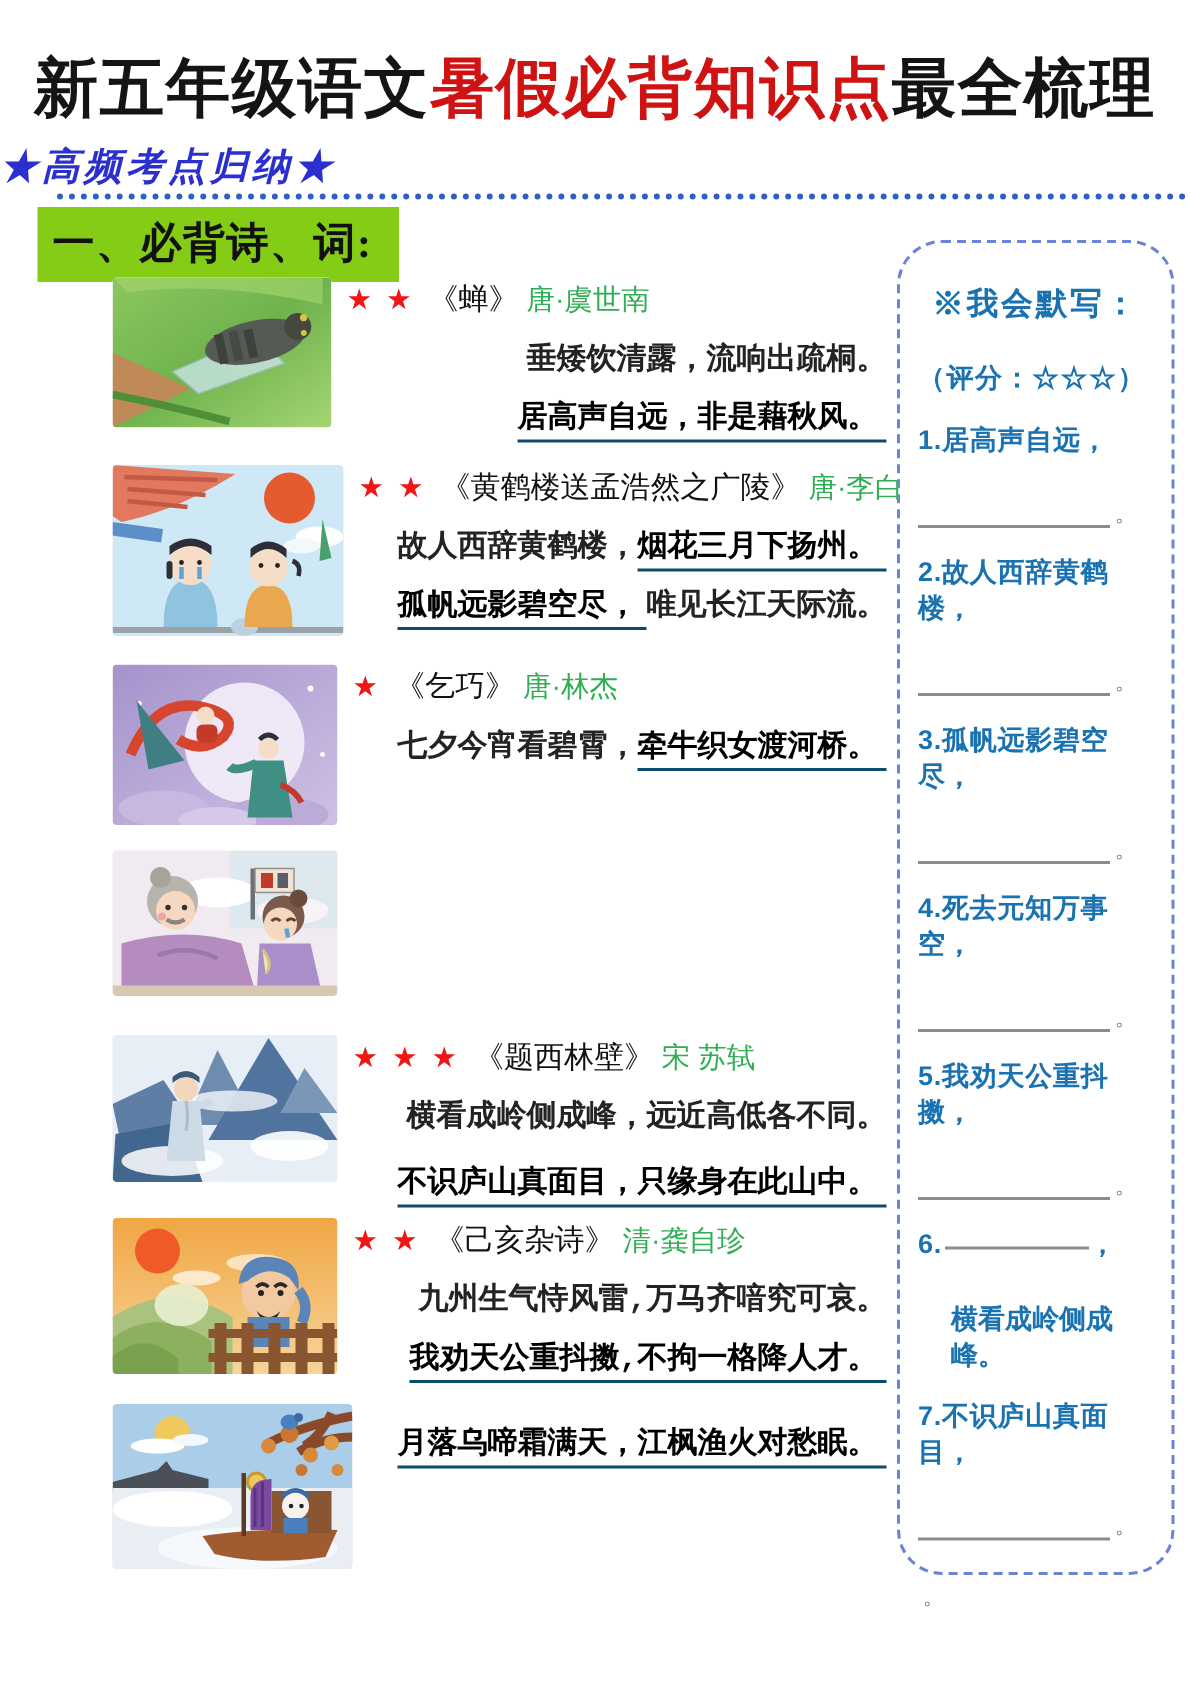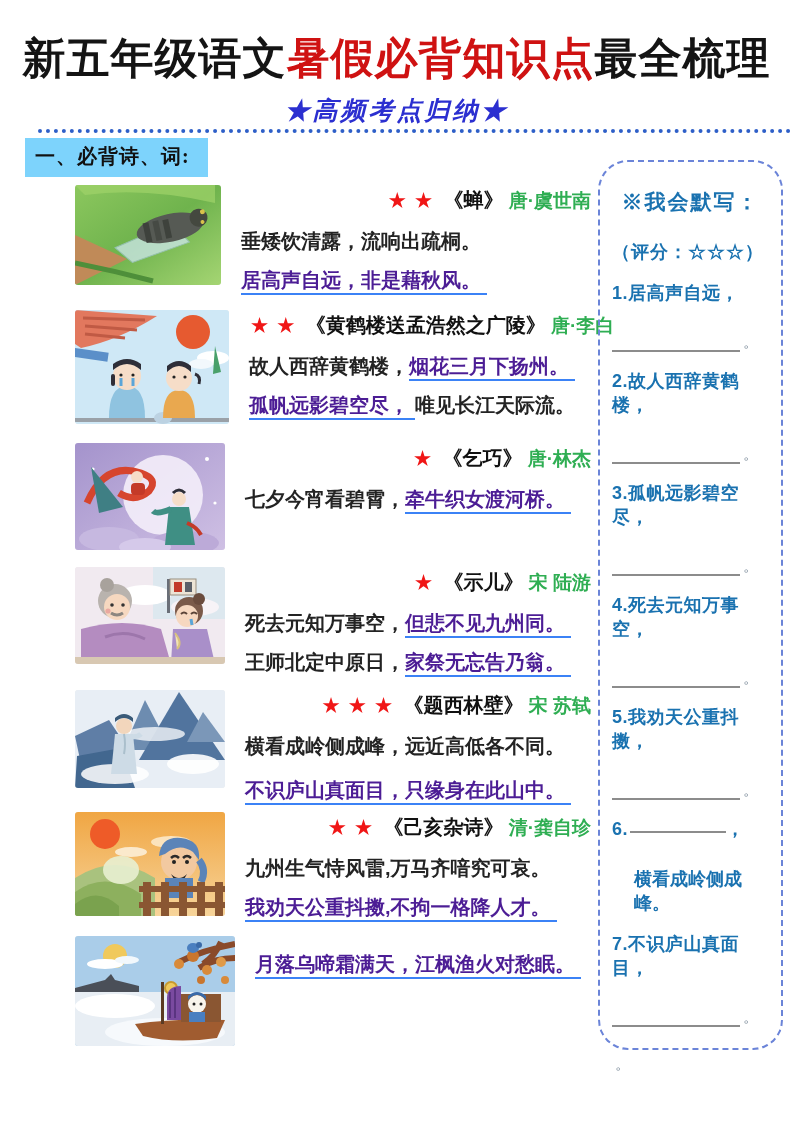--- a/index.html
+++ b/index.html
@@ -12,58 +12,58 @@
   
   .main-title {
     position:absolute; top:30px; left:0; width:100%;
     text-align:center; font-family:"Liberation Serif", serif;
     font-weight:bold; font-size:43px; color:#141414; letter-spacing:1px;
     white-space:nowrap;
   }
   .main-title .red-part { color:#cf1212; }
   .subtitle {
     position:absolute; top:94px; left:0; width:100%;
-    text-align:center; color:#2b2fd0; font-size:25px; font-weight:bold;
+    color:#2b2fd0; font-size:25px; font-weight:bold;
     font-style:italic; letter-spacing:3px;
   }
   .dotted-divider {
     position:absolute; top:129px; left:38px; right:2px; height:0;
     border-top:4px dotted #2e5fc8;
   }
   .section-label {
     position:absolute; top:138px; left:25px;
-    background:#7dd3fc; color:#111;
+    background:#84cc16; color:#111;
     font-family:"Liberation Serif", serif; font-weight:bold;
-    font-size:20px; padding:5px 18px 7px 10px; letter-spacing:1px;
+    font-size:28px; padding:5px 18px 7px 10px; letter-spacing:1px;
   }
   
   .poem-row {
     position:absolute; left:75px; width:516px;
     display:flex; gap:10px; align-items:flex-start;
   }
   .thumb { flex:0 0 auto; border-radius:3px; overflow:hidden; background:#eee; }
   .thumb svg { display:block; width:100%; height:100%; }
   .poem-text { flex:1 1 auto; min-width:0; }
   .poem-title {
-    text-align:right; font-size:19px; font-weight:bold;
-    white-space:nowrap; line-height:30px;margin-left:12px;
+    text-align:left; font-size:19px; font-weight:normal;
+    white-space:nowrap; line-height:30px;
   }
   .poem-title .stars { color:#f01616; letter-spacing:2px; margin-right:4px; }
   .poem-title .pname { color:#111; font-family:"Liberation Serif", serif; font-size:20px; }
   .poem-title .pauthor { color:#2fae53; }
   .poem-line {
     margin-top:11px; padding-left:10px;
     font-size:20px; font-weight:bold; color:#232323;
-    font-family:Liberation Sans, sans-serif;
-    white-space:nowrap; line-height:28px;
+    font-family:Liberation Mono, monospace;
+    white-space:nowrap; line-height:28px;text-align:right;
   }
   .seg-black { color:#232323; }
   .seg-red {
-    color:#4c1d95;
-    border-bottom:2px solid #3b82f6; padding-bottom:2px; padding-right:6px;
+    color:#000000;
+    border-bottom:2px solid #0c4a6e; padding-bottom:2px; padding-right:6px;
   }
   
   .dictation-box {
     position:absolute; left:598px; top:160px; width:185px; height:890px;
     border:2px dashed #6b84d8; border-radius:30px;
     padding:20px 12px 10px 12px;
     color:#1a72b0; font-weight:bold;
   }
   .dict-header { text-align:center; font-size:21px; letter-spacing:2px; margin-top:6px; }
   .dict-score { font-size:18px; margin-top:24px; letter-spacing:1px; }
@@ -246,33 +246,20 @@
           <circle cx="124" cy="32" r="6" fill="#6a4c3e"></circle>
           <circle cx="112" cy="49" r="11" fill="#f6d8c0"></circle>
           <path d="M106,47 q3,-3 6,0 M116,47 q3,-3 6,0" stroke="#5a4438" stroke-width="2" fill="none"></path>
           <path d="M116,52 l1,6" stroke="#5aa5d8" stroke-width="3"></path>
           <path d="M98,62 L132,62 L140,97 L96,97 Z" fill="#a98fc9"></path>
           <path d="M100,66 q8,10 2,16" fill="#f2e3b2" stroke="#d8c27e" stroke-width="2"></path>
         </g>
         <rect x="0" y="90" width="150" height="7" fill="#d8c8b2"></rect>
       </svg>
     </div>
-    <div class="poem-text">
-      <div class="poem-title">
-        <span class="stars">★</span>
-        <span class="pname">《示儿》</span>
-        <span class="pauthor">宋 陆游</span>
-      </div>
-      <div class="poem-line">
-        <span class="seg-black">死去元知万事空，</span><span class="seg-red">但悲不见九州同。</span>
-      </div>
-      <div class="poem-line">
-        <span class="seg-black">王师北定中原日，</span><span class="seg-red">家祭无忘告乃翁。</span>
-      </div>
-    </div>
   </div>
 
   <div class="poem-row" style="top:690px">
     <div class="thumb" style="width:150px;height:98px">
       <svg viewBox="0 0 150 98">
         <rect width="150" height="98" fill="#e8eef5"></rect>
         <polygon points="70,10 96,60 48,60" fill="#6d8cb0"></polygon>
         <polygon points="104,2 150,70 64,70" fill="#51749e"></polygon>
         <polygon points="128,22 150,52 112,52" fill="#7b97b8"></polygon>
         <polygon points="0,46 34,30 58,66 6,74" fill="#5f7ea6"></polygon>

